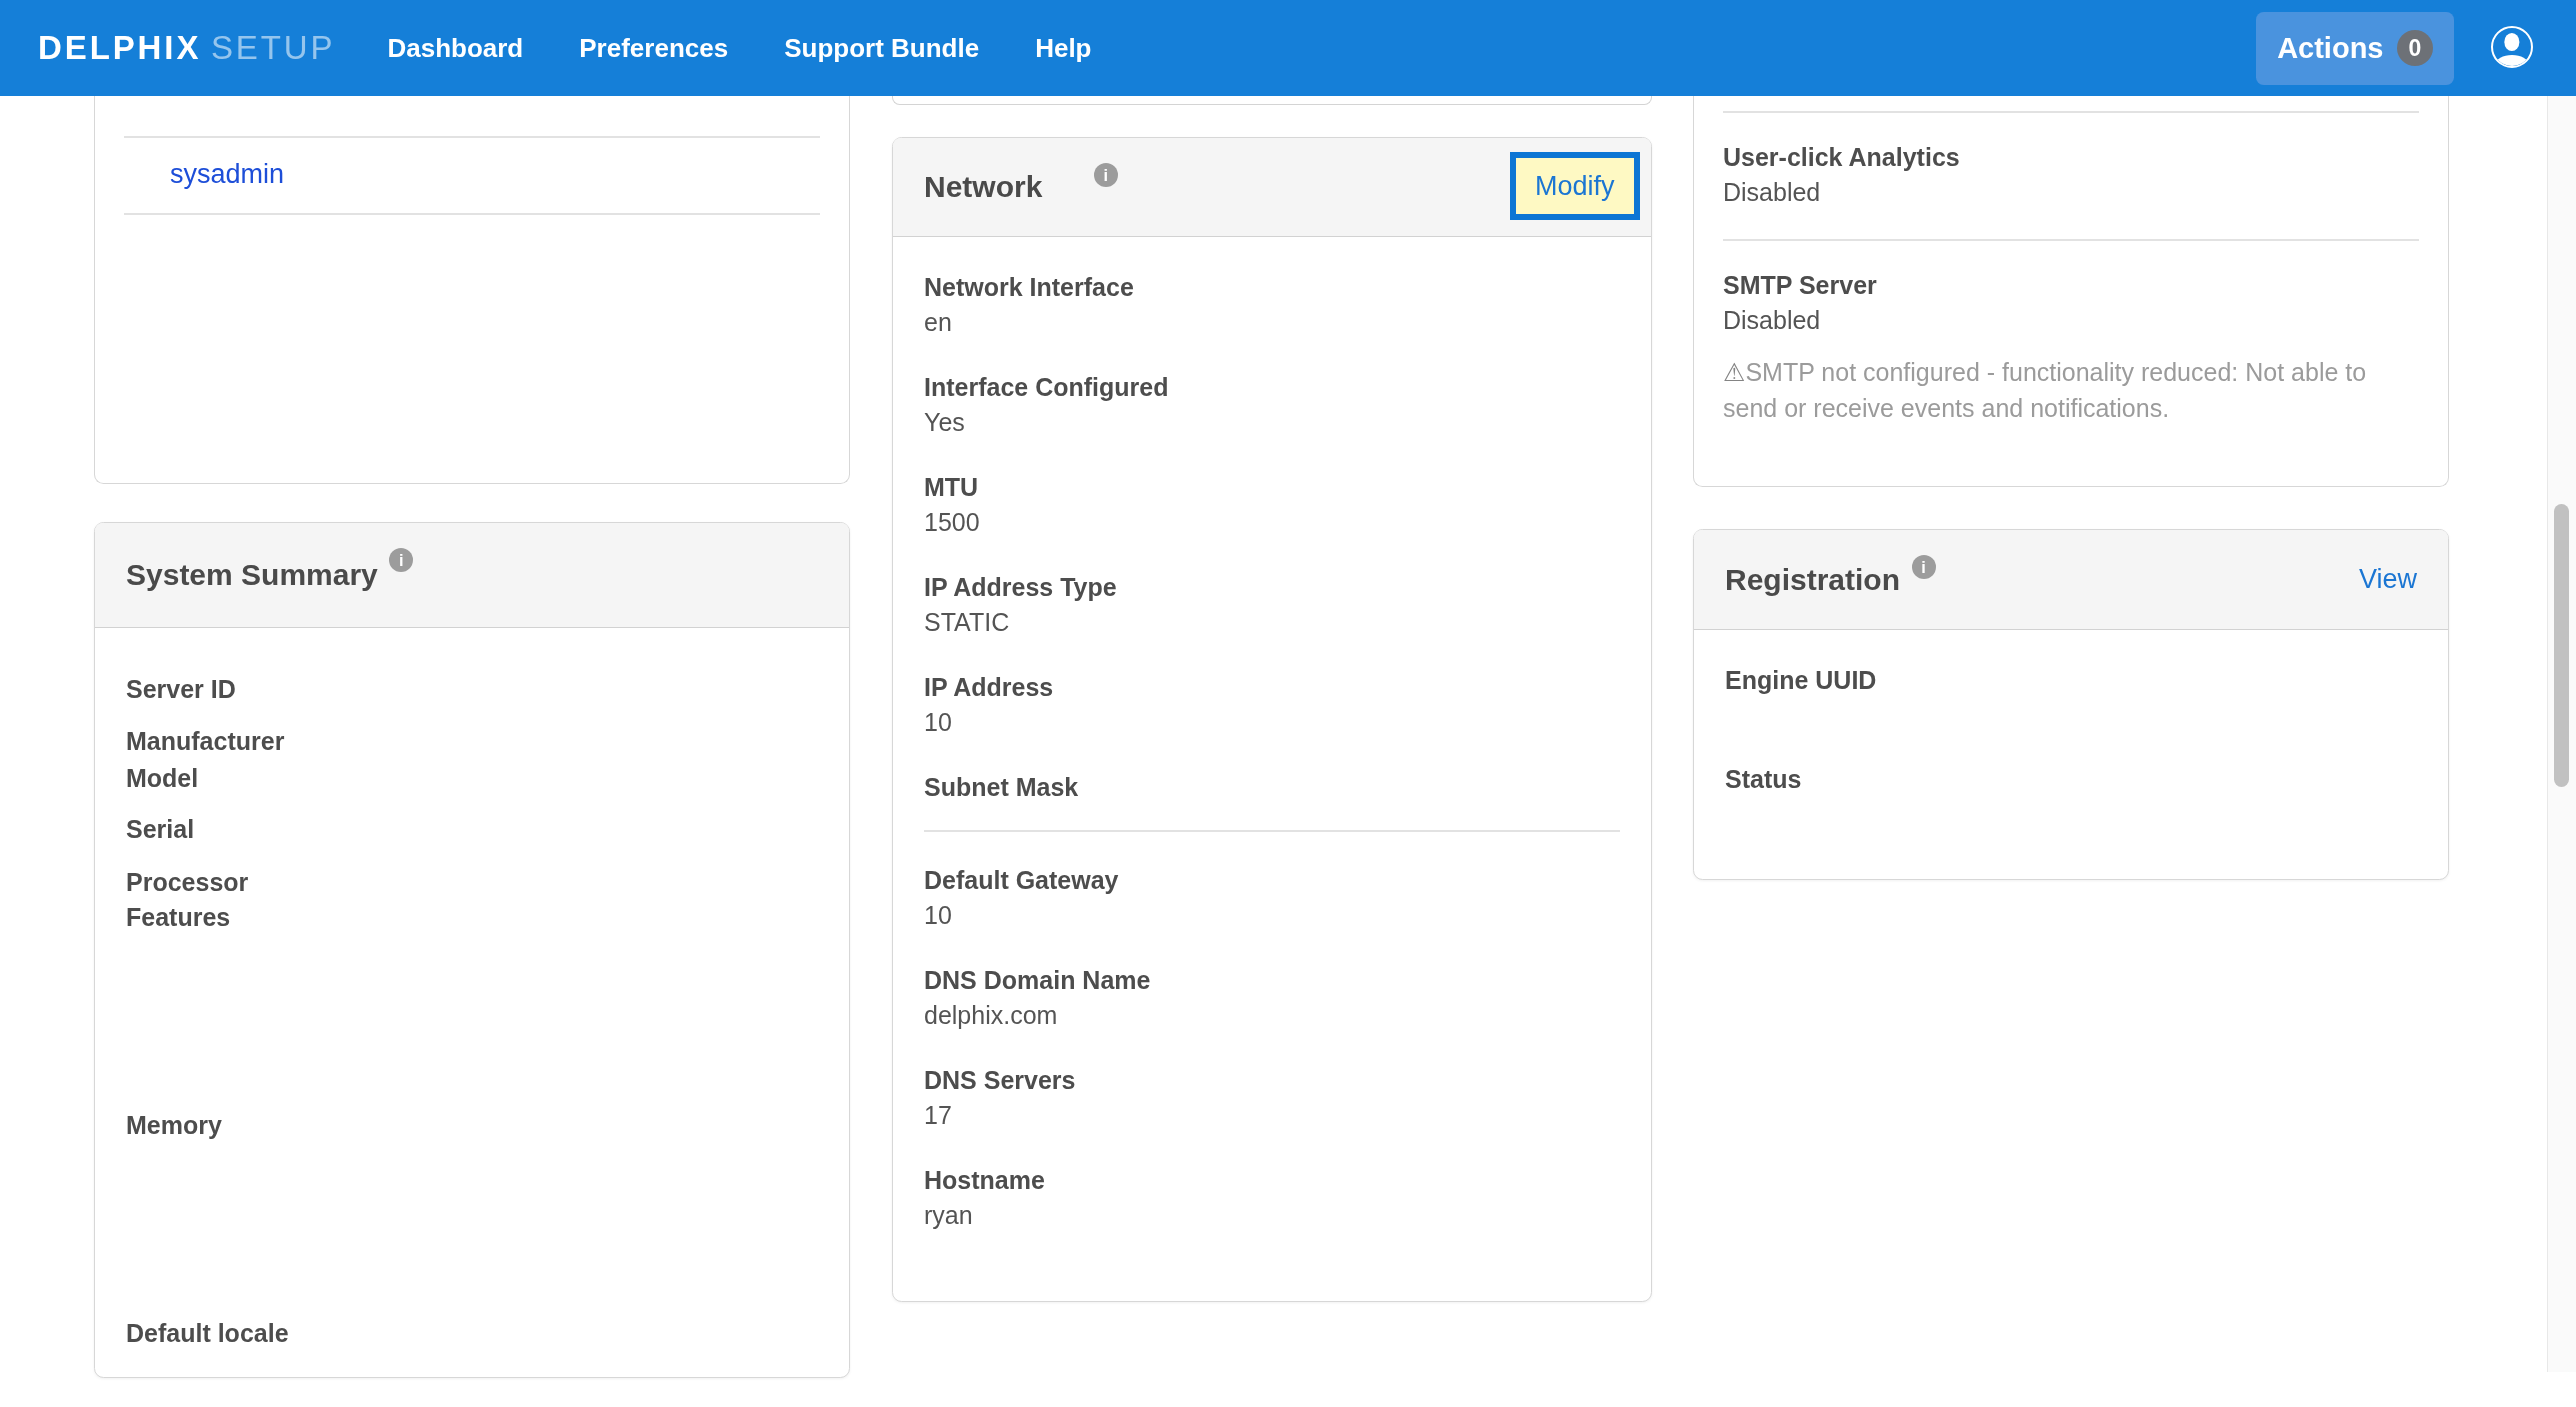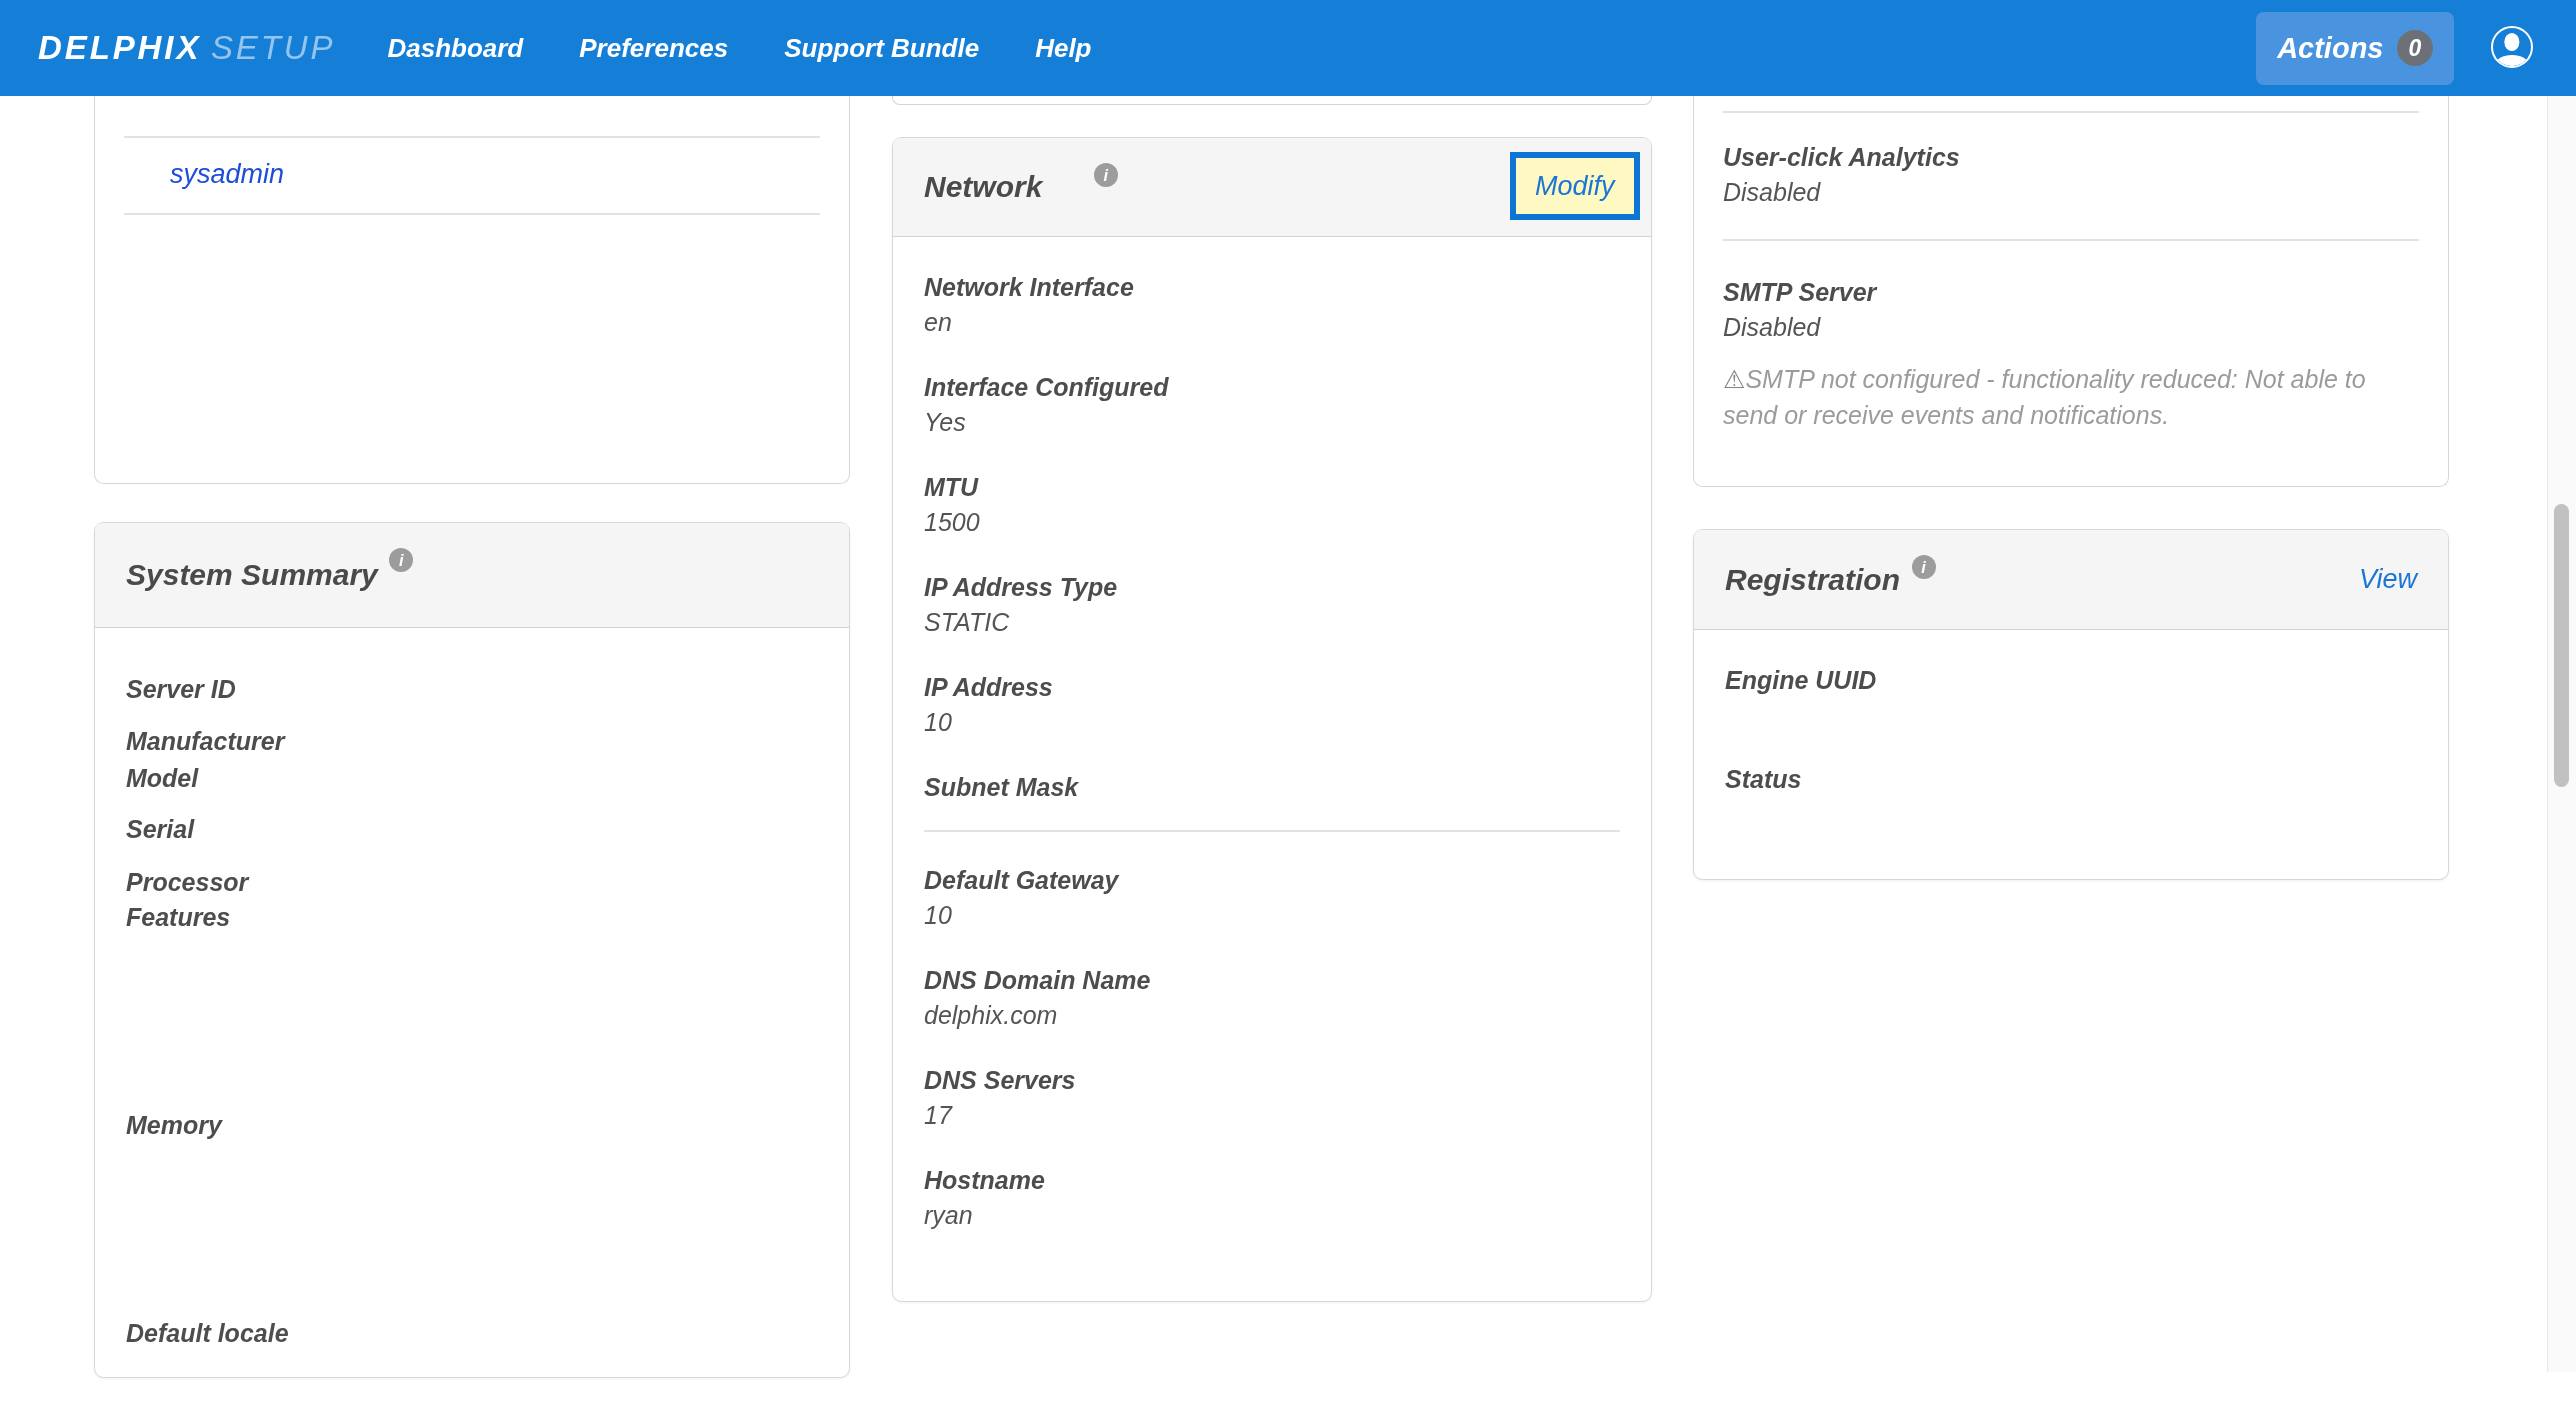--- a/index.html
+++ b/index.html
@@ -4,21 +4,21 @@
 <style>
   html, body {
     margin: 0;
     padding: 0;
     width: 2576px;
     height: 1408px;
     overflow: hidden;
     background: #ffffff;
     font-family: "Liberation Sans", sans-serif;
   }
-  .page { position: relative; width: 2576px; height: 1372px; font-style: italic; }
+  .page { position: relative; width: 2576px; height: 1372px; }
 
   
   .navbar {
     position: absolute; top: 0; left: 0; width: 2576px; height: 96px;
     background: #157fd8; z-index: 20;
     display: flex; align-items: center;
   }
   .brand { margin-left: 38px; display: flex; align-items: baseline; white-space: nowrap; }
   .brand-primary {
     color: #ffffff; font-size: 33px; font-weight: bold; letter-spacing: 2.9px;
@@ -128,21 +128,21 @@
   .nw-divider { margin: 25px 0 0 0; }
   .nw-body-2 { padding: 0 31px; }
   .nw-body-2 .nw-field:first-child { margin-top: 31px; }
 
   
   .card-status { left: 1693px; top: 96px; width: 756px; height: 391px; }
   .card-status .divider-top { margin-top: 15.3px; }
   .st-body { padding: 0 29px; }
   .st-field-1 { margin-top: 27px; }
   .card-status .divider-mid { margin-top: 29px; }
-  .st-field-2 { margin-top: 34px; }
+  .st-field-2 { margin-top: 27px; }
   .warning-note {
     margin-top: 16.3px; font-size: 25px; line-height: 36px; color: #9b9b9b;
   }
   .warning-icon { color: #848484; font-style: normal; }
   .warning-icon::before { content: "\26A0"; }
 
   .card-reg { left: 1693px; top: 529px; width: 756px; height: 351px; }
   .card-reg .card-header { height: 100px; }
   .card-reg .blue-link { margin-left: auto; }
   .reg-body { padding: 0 31px; }

